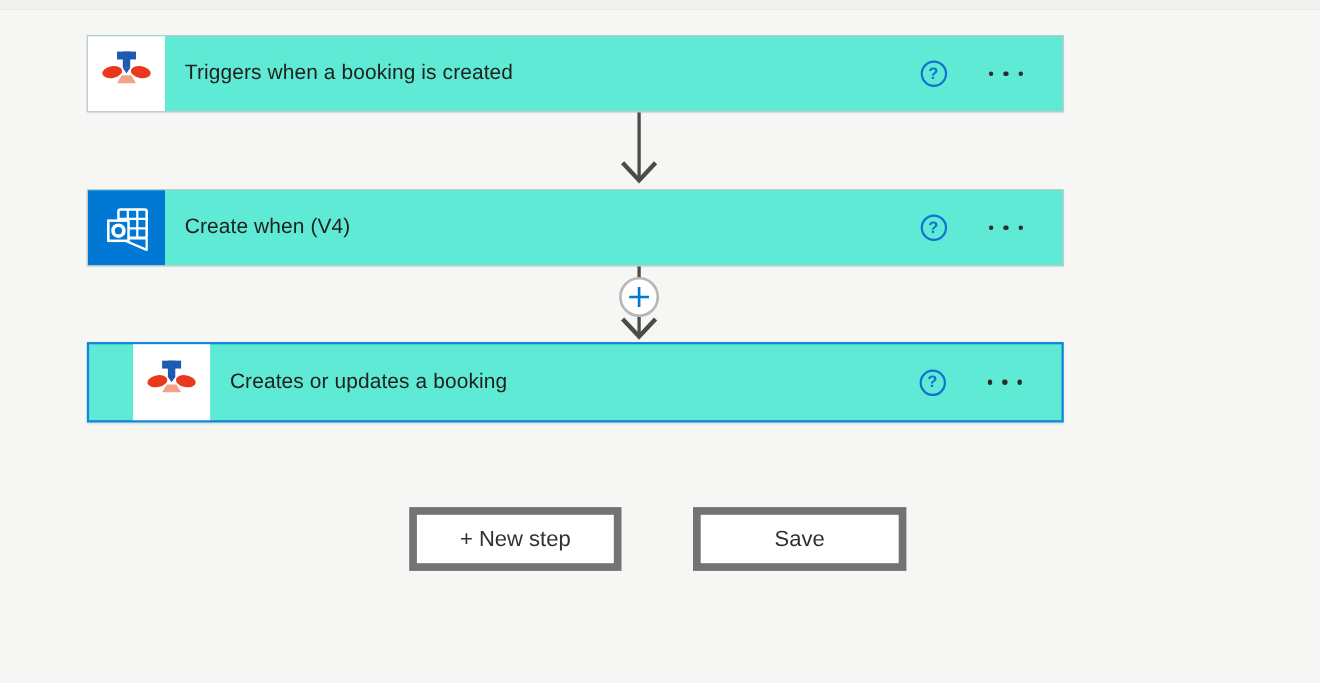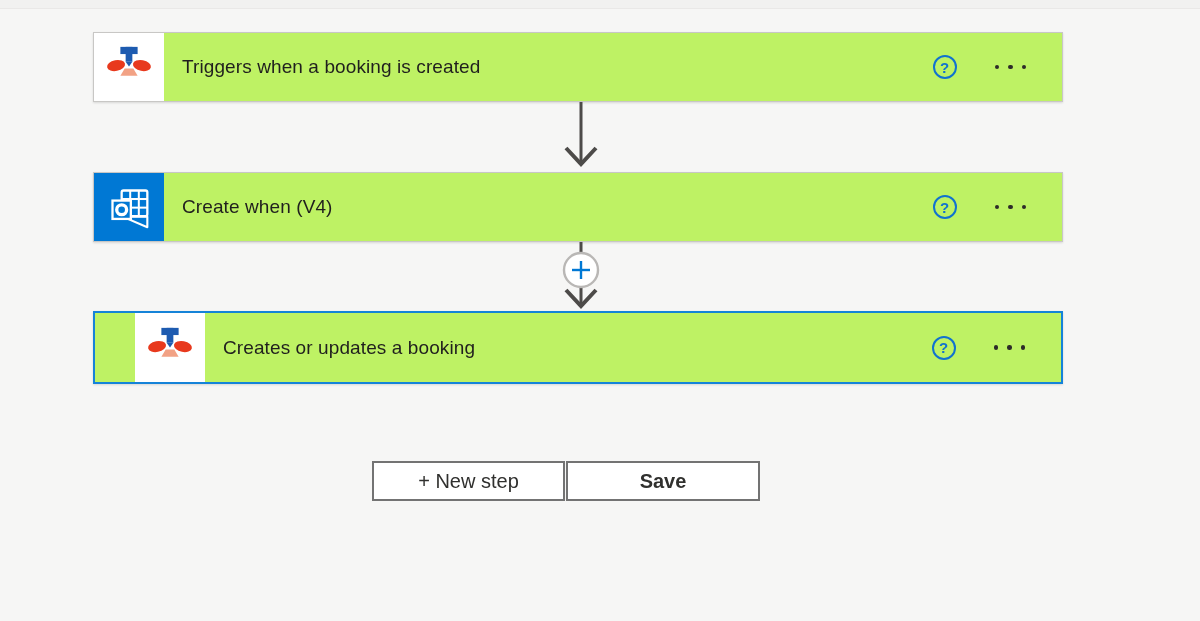--- a/index.html
+++ b/index.html
@@ -11,22 +11,22 @@
     overflow:hidden;
   }
   .top-strip{
     position:absolute; left:0; top:0; width:1200px; height:9px;
     background:#f1f1f0; border-bottom:1px solid #e9e8e7;
   }
   .canvas{ position:absolute; left:0; top:0; width:1200px; height:621px; }
 
   
   .step-card{
-    position:absolute; left:93px; width:970px; height:70px;
-    background:#bef264;
+    position:absolute; left:79px; width:888px; height:70px;
+    background:#5eead4;
     border:1px solid #c8c7c5;
     box-shadow:0 1px 2px rgba(0,0,0,.12);
     display:flex; align-items:stretch;
     cursor:pointer;
   }
   .step-card.selected{
     border:2px solid #1583d8;
     height:73px;
   }
   #card-1{ top:32px; }
@@ -65,29 +65,29 @@
   }
 
   
   .arrow-svg{ position:absolute; left:559px; }
   #arrow-1{ top:102px; }
   #connector-2{ top:242px; }
   .insert-hit{ cursor:pointer; }
 
   
   .action-btn{
-    position:absolute; top:461px; height:40px;
-    background:#ffffff; border:2px solid #737373;
+    position:absolute; top:461px; height:58px;
+    background:#ffffff; border:7px solid #737373;
     color:#30302e; font-size:20px;
     font-family:"Liberation Sans","DejaVu Sans",sans-serif;
     display:flex; align-items:center; justify-content:center;
     cursor:pointer;
   }
   #new-step-btn{ left:372px; width:193px; }
-  #save-btn{ left:566px; width:194px;font-weight:bold; }
+  #save-btn{ left:630px; width:194px; }
 </style>
 </head>
 <body>
 
 <div class="top-strip"></div>
 
 <div class="canvas">
 
   <div class="step-card" id="card-1">
     <div class="connector-icon white">

